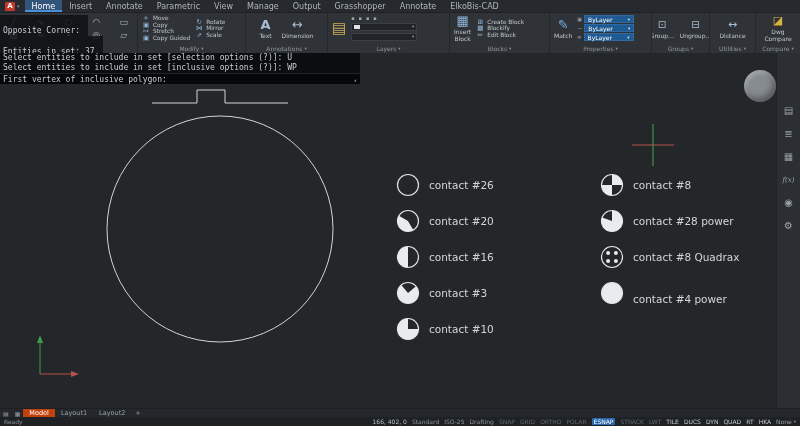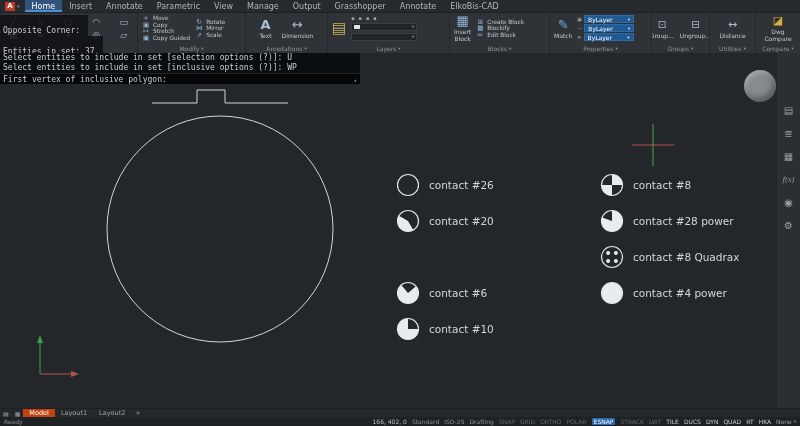--- a/index.html
+++ b/index.html
@@ -344,26 +344,33 @@
         </svg>
         <span class="contact-label">contact #26</span>
       </div>
       <div class="contact-row" style="left: 396px; top: 209px;">
         <svg width="24" height="24" viewBox="0 0 24 24">
           <circle cx="12" cy="12" r="10.5" fill="none" stroke="#dfe3e6" stroke-width="1.2"></circle>
           <path d="M12,12 L17.25,21.09 A10.5,10.5 0 0 1 2.91,6.75 Z" fill="#e9ecee"></path>
         </svg>
         <span class="contact-label">contact #20</span>
       </div>
+      <div class="contact-row" style="left: 396px; top: 245px;">
+        <svg width="24" height="24" viewBox="0 0 24 24">
+          <circle cx="12" cy="12" r="10.5" fill="none" stroke="#dfe3e6" stroke-width="1.2"></circle>
+          <path d="M12,12 L12.00,22.50 A10.5,10.5 0 0 1 12.00,1.50 Z" fill="#e9ecee"></path>
+        </svg>
+        <span class="contact-label">contact #16</span>
+      </div>
       <div class="contact-row" style="left: 396px; top: 281px;">
         <svg width="24" height="24" viewBox="0 0 24 24">
           <circle cx="12" cy="12" r="10.5" fill="none" stroke="#dfe3e6" stroke-width="1.2"></circle>
           <path d="M12,12 L20.04,5.25 A10.5,10.5 0 1 1 5.25,3.96 Z" fill="#e9ecee"></path>
         </svg>
-        <span class="contact-label">contact #6</span>
+        <span class="contact-label">contact #3</span>
       </div>
       <div class="contact-row" style="left: 396px; top: 317px;">
         <svg width="24" height="24" viewBox="0 0 24 24">
           <circle cx="12" cy="12" r="10.5" fill="none" stroke="#dfe3e6" stroke-width="1.2"></circle>
           <path d="M12,12 L22.50,12.00 A10.5,10.5 0 1 1 12.00,1.50 Z" fill="#e9ecee"></path>
         </svg>
         <span class="contact-label">contact #10</span>
       </div>
       <div class="contact-row" style="left: 600px; top: 173px;">
         <svg width="24" height="24" viewBox="0 0 24 24">
@@ -383,21 +390,21 @@
       <div class="contact-row" style="left: 600px; top: 245px;">
         <svg width="24" height="24" viewBox="0 0 24 24">
           <circle cx="12" cy="12" r="10.5" fill="none" stroke="#dfe3e6" stroke-width="1.2"></circle>
           <circle cx="15.89" cy="8.11" r="2" fill="#e9ecee"></circle>
           <circle cx="15.89" cy="15.89" r="2" fill="#e9ecee"></circle>
           <circle cx="8.11" cy="15.89" r="2" fill="#e9ecee"></circle>
           <circle cx="8.11" cy="8.11" r="2" fill="#e9ecee"></circle>
         </svg>
         <span class="contact-label">contact #8 Quadrax</span>
       </div>
-      <div class="contact-row" style="left: 600px; top: 281px;">
+      <div class="contact-row" style="left: 600px; top: 281px; align-items: flex-end;">
         <svg width="24" height="24" viewBox="0 0 24 24">
           <circle cx="12" cy="12" r="10.5" fill="#e9ecee" stroke="#dfe3e6" stroke-width="1.2"></circle>
         </svg>
         <span class="contact-label">contact #4 power</span>
       </div>
     </div>
 
   <div class="nav-disc"></div>
 
   <div class="side-toolbar" id="side-toolbar">

